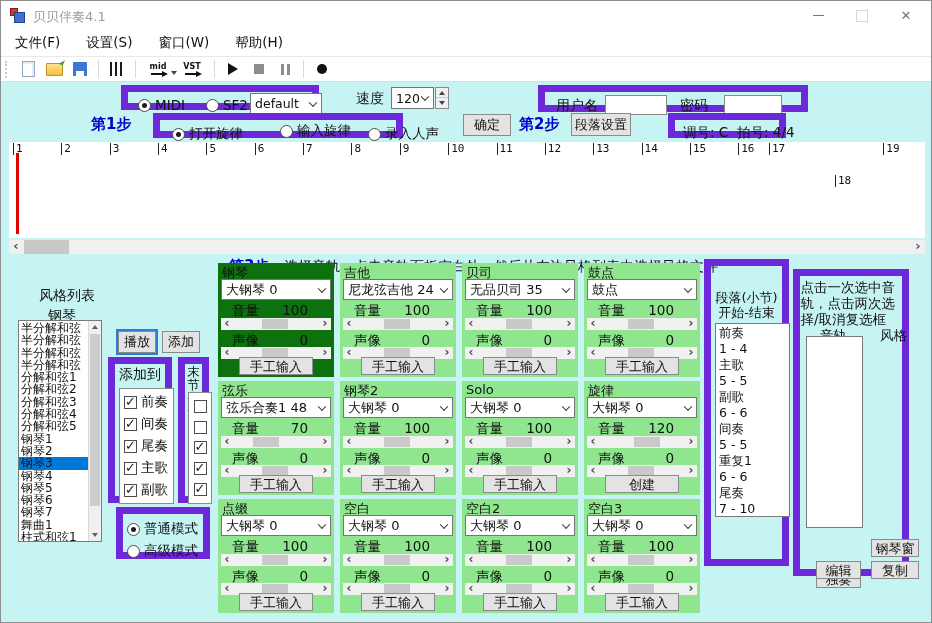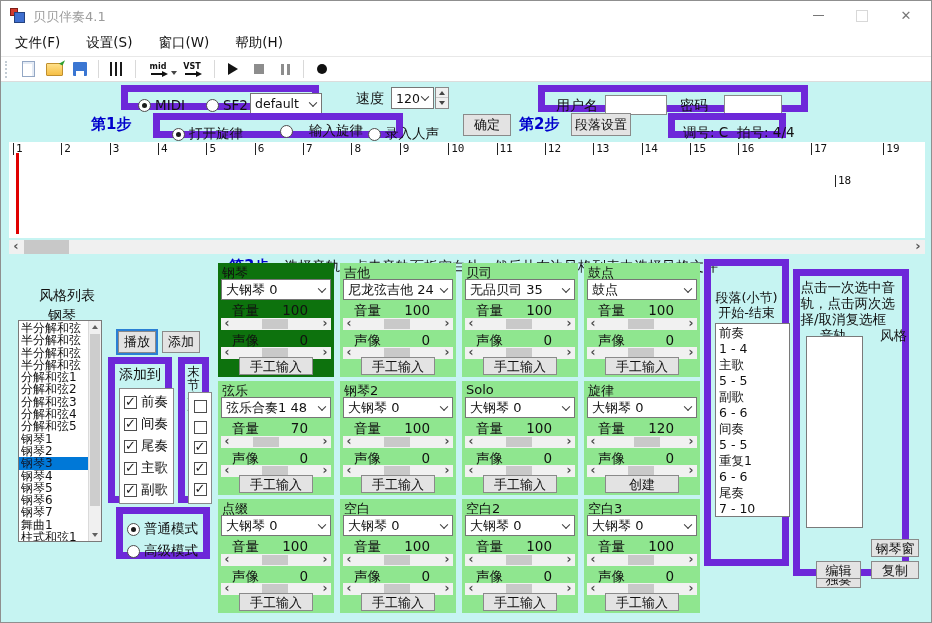--- a/index.html
+++ b/index.html
@@ -187,21 +187,21 @@
     <span class="lbl" style="left:135px;top:5px;">密码</span>
     <input class="field" style="left: 179px; top: 3px; width: 58px; height: 20px;">
   </div>
 
   <span class="step" style="left:90px;top:114px;">第1步</span>
   <div class="gbox" style="left:152px;top:112px;width:250px;height:25px;">
       <span style="position: absolute; left: 12px; top: 5px; display: flex; align-items: center; gap: 4px;">
         <span class="radio sel"></span>
         <span class="rd-label">打开旋律</span>
       </span>
-      <span style="position: absolute; left: 120px; top: 2px; display: flex; align-items: center; gap: 16px;">
+      <span style="position: absolute; left: 120px; top: 2px; display: flex; align-items: center; gap: 4px;">
         <span class="radio"></span>
         <span class="rd-label">输入旋律</span>
       </span>
       <span style="position: absolute; left: 208px; top: 5px; display: flex; align-items: center; gap: 4px;">
         <span class="radio"></span>
         <span class="rd-label">录入人声</span>
       </span>
     </div>
   <button class="btn" style="left:462px;top:113px;width:48px;height:22px;">确定</button>
   <span class="step" style="left:518px;top:114px;">第2步</span>
@@ -222,21 +222,21 @@
         <span class="rmark" style="left: 294.1px;">7</span>
         <span class="rmark" style="left: 342.45px;">8</span>
         <span class="rmark" style="left: 390.8px;">9</span>
         <span class="rmark" style="left: 439.15px;">10</span>
         <span class="rmark" style="left: 487.5px;">11</span>
         <span class="rmark" style="left: 535.85px;">12</span>
         <span class="rmark" style="left: 584.2px;">13</span>
         <span class="rmark" style="left: 632.55px;">14</span>
         <span class="rmark" style="left: 680.9px;">15</span>
         <span class="rmark" style="left: 729.25px;">16</span>
-        <span class="rmark" style="left: 802px;">17</span>
+        <span class="rmark" style="left: 760px;">17</span>
         <span class="rmark" style="left: 825.95px; margin-top: 32px;">18</span>
         <span class="rmark" style="left: 874.3px;">19</span>
       </div>
     <div class="cursor"></div>
   </div>
   <div class="hscroll">
     <span class="hs-ar l"></span>
     <span class="hs-thumb"></span>
     <span class="hs-ar r"></span>
   </div>

